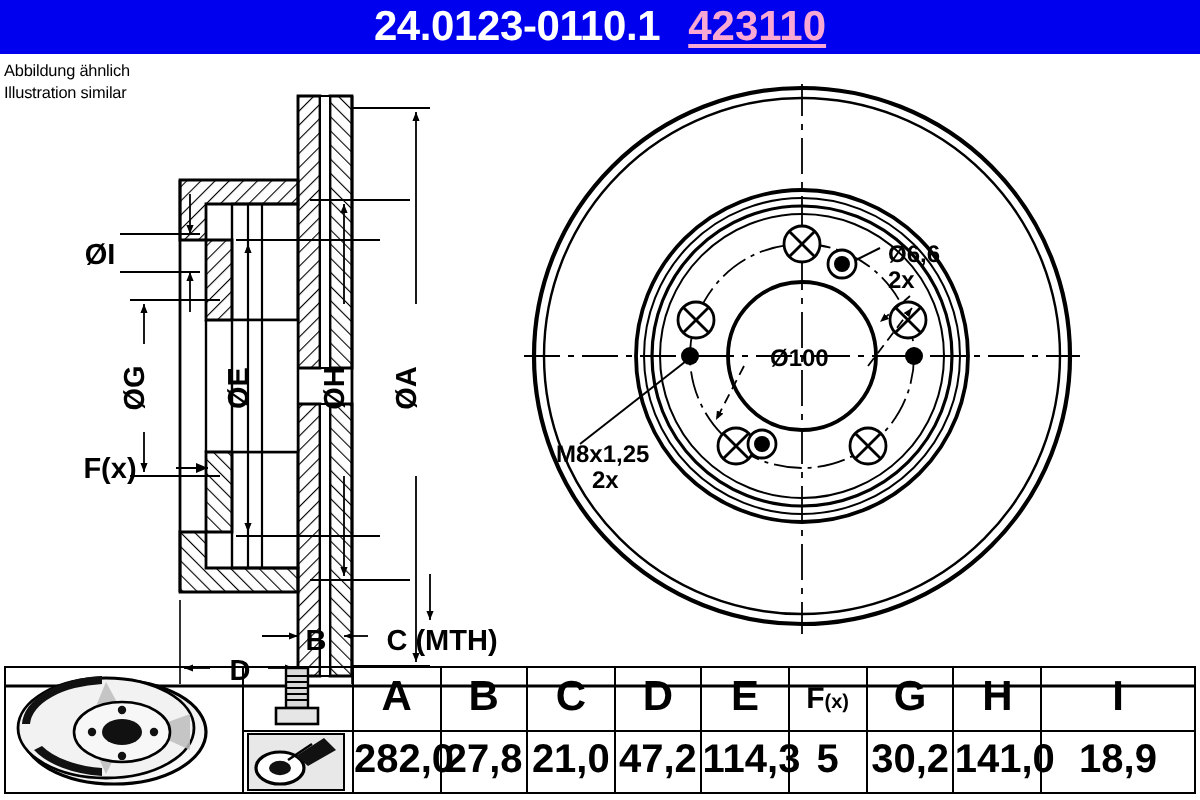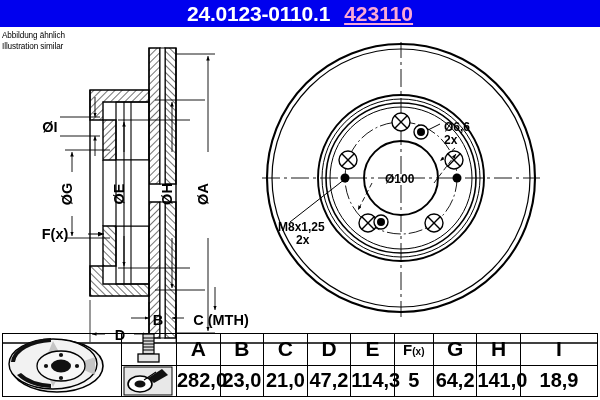--- a/index.html
+++ b/index.html
@@ -285,26 +285,26 @@
         <td class="iconcell">
           <svg width="52" height="30" viewBox="0 0 52 30">
             <rect x="2" y="1" width="48" height="28" fill="#e8e8e8" stroke="#000" stroke-width="1"></rect>
             <ellipse cx="18" cy="18" rx="12" ry="8" fill="#fff" stroke="#000" stroke-width="1.6"></ellipse>
             <ellipse cx="18" cy="18" rx="5.5" ry="3.6" fill="#111"></ellipse>
             <path d="M26,12 L40,3 L46,9 L32,17 Z" fill="#111"></path>
             <line x1="22" y1="14" x2="34" y2="6" stroke="#000" stroke-width="1.2"></line>
           </svg>
         </td>
         <td class="val">282,0</td>
-        <td class="val">23,0</td>
+        <td class="val">27,8</td>
         <td class="val">21,0</td>
         <td class="val">47,2</td>
         <td class="val">114,3</td>
         <td class="val">5</td>
-        <td class="val">64,2</td>
+        <td class="val">30,2</td>
         <td class="val">141,0</td>
         <td class="val">18,9</td>
       </tr>
     </tbody>
       </table>
   </div>
 
 </div>
 
 </body></html>

